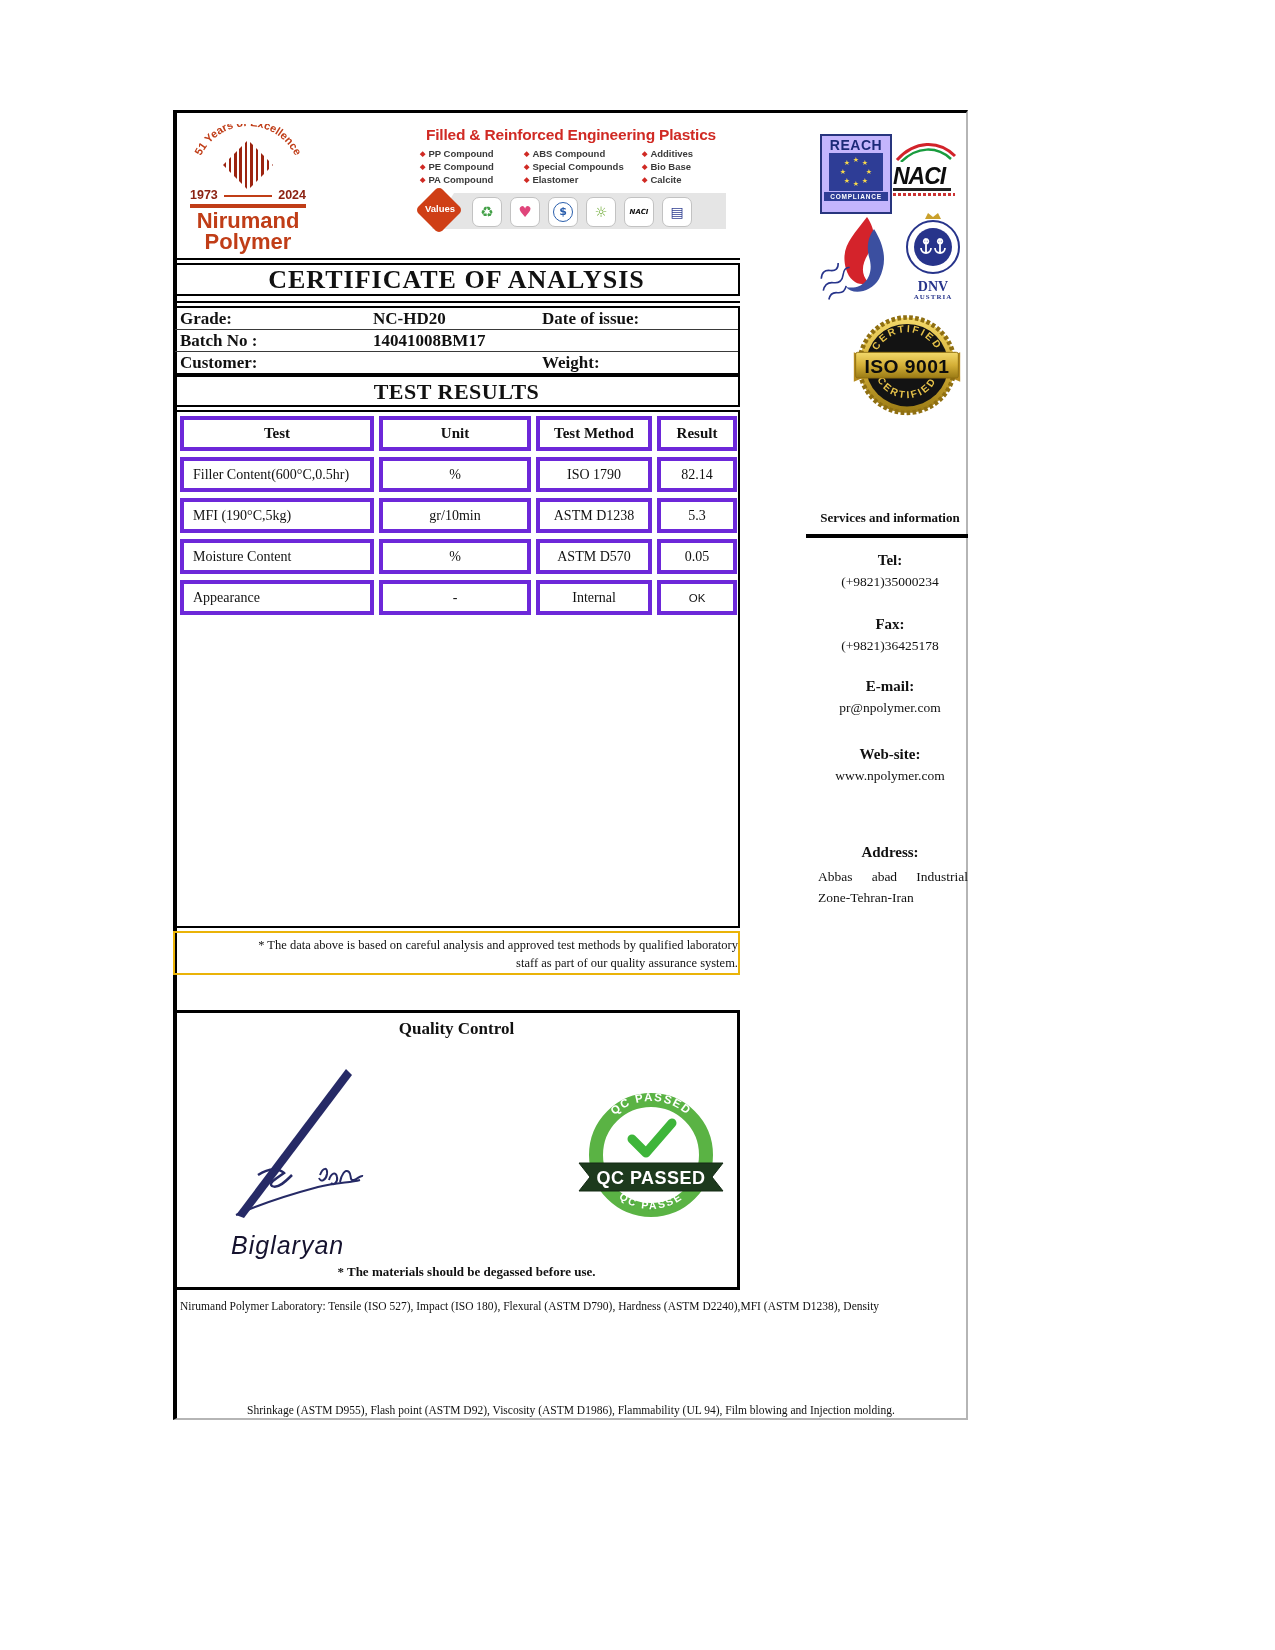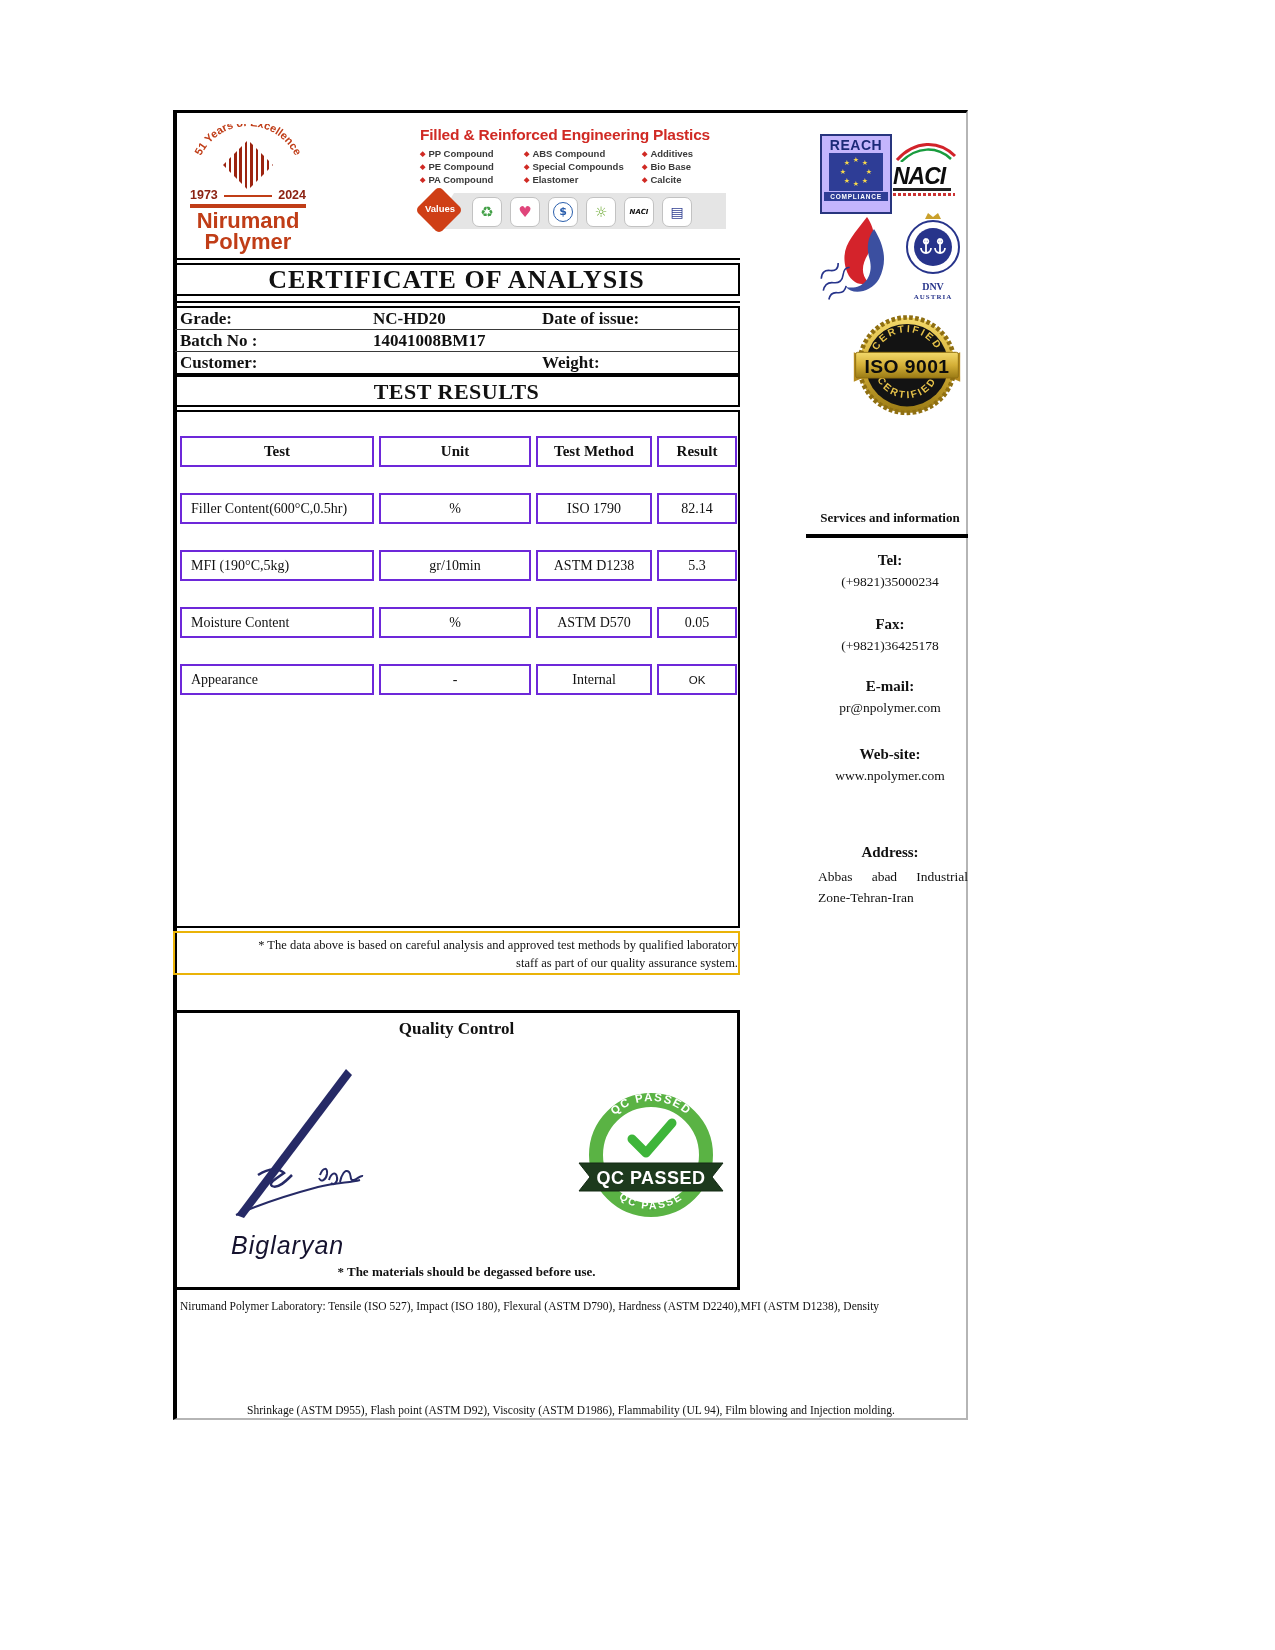--- a/index.html
+++ b/index.html
@@ -16,21 +16,21 @@
     clip-path:polygon(50% 0,100% 50%,50% 100%,0 50%);
     background:repeating-linear-gradient(to right,#9c2410 0 2.5px,#fff 2.5px 5.5px);}
   .logo-years{position:absolute;left:0;top:64px;width:116px;display:flex;justify-content:space-between;
     font-family:"Liberation Sans",sans-serif;font-weight:bold;font-size:12.5px;color:#8c2212;}
   .logo-years::after{content:"";position:absolute;left:34px;right:34px;top:7px;height:2px;background:#c03d17;}
   .logo-rule{position:absolute;left:0;top:80px;width:116px;height:4px;background:#c03d17;}
   .logo-name{position:absolute;left:0;top:86px;width:116px;text-align:center;
     font-family:"Liberation Sans",sans-serif;font-weight:bold;font-size:22px;line-height:21px;color:#c03d17;}
   
   .banner{left:420px;top:126px;width:296px;height:116px;font-family:"Liberation Sans",sans-serif;}
-  .banner-title{font-weight:bold;font-size:15.5px;color:#d02a24;letter-spacing:-0.2px;}
+  .banner-title{font-weight:bold;font-size:15.5px;color:#d02a24;letter-spacing:-0.2px;text-align:right;}
   .banner-cols{display:flex;margin-top:4px;}
   .bcol{display:flex;flex-direction:column;gap:2px;}
   .bcol1{width:104px;} .bcol2{width:118px;} .bcol3{width:74px;}
   .b-item{font-weight:bold;font-size:9.5px;color:#3a3a3a;white-space:nowrap;}
   .b-bullet{color:#d02a24;font-size:7px;margin-right:3px;vertical-align:1px;}
   .values-row{position:relative;height:44px;margin-top:5px;}
   .values-strip{position:absolute;left:12px;top:3px;right:-10px;height:36px;background:#e5e5e5;
     clip-path:polygon(0 100%,22px 0,100% 0,100% 100%);}
   .values-diamond{position:absolute;left:2px;top:3px;width:34px;height:34px;background:#cf3f16;
     transform:rotate(45deg);border-radius:5px;}
@@ -53,41 +53,41 @@
   .reach-bar{width:64px;margin:1px 0 2px 0;background:#2e3d96;color:#fff;text-align:center;
     font-family:"Liberation Sans",sans-serif;font-weight:bold;font-size:6.5px;letter-spacing:0.8px;padding:1px 0;}
   .naci{left:893px;top:138px;width:68px;height:76px;}
   .naci-text{font-family:"Liberation Sans",sans-serif;font-weight:bold;font-style:italic;
     font-size:23px;letter-spacing:-1px;color:#0d0d0d;line-height:20px;}
   .naci-bar1{width:58px;height:3px;background:#222;margin-top:2px;}
   .naci-bar2{width:62px;height:3px;margin-top:2px;
     background:repeating-linear-gradient(to right,#c33 0 3px,#fff 3px 5px);}
   .flame{left:812px;top:213px;width:94px;height:88px;}
   .dnv{left:901px;top:211px;width:64px;height:92px;text-align:center;}
-  .dnv-text{font-family:"Liberation Serif",serif;font-weight:bold;font-size:10px;color:#27348b;line-height:12px;}
+  .dnv-text{font-family:"Liberation Serif",serif;font-weight:bold;font-size:14px;color:#27348b;line-height:12px;}
   .dnv-sub{font-size:7px;letter-spacing:1px;color:#27348b;font-weight:bold;}
   
   .hline{background:#000;height:2px;}
   .rule-a{left:173px;top:258px;width:567px;}
   .cert-title{left:173px;top:263px;width:567px;height:33px;border:2px solid #000;
     text-align:center;font-weight:bold;font-size:26px;line-height:30px;letter-spacing:1px;}
   .rule-b{left:173px;top:301px;width:567px;}
   .info-box{left:173px;top:306px;width:567px;height:69px;border:2px solid #000;}
   .info-row{display:grid;grid-template-columns:198px 164px 1fr;align-items:center;height:21px;
     font-size:17px;}
   .info-row.sep{border-bottom:1px solid #3a3a3a;}
   .info-label{padding-left:5px;font-weight:bold;}
   .info-value{font-weight:bold;}
   .results-band{left:173px;top:375px;width:567px;height:32px;border:2px solid #000;
     text-align:center;font-weight:bold;font-size:22px;line-height:29px;letter-spacing:0.5px;}
   .table-zone{left:173px;top:410px;width:567px;height:518px;border:2px solid #000;}
   .tbl{position:absolute;left:5px;top:4px;display:grid;
     grid-template-columns:194px 152px 116px 80px;gap:6px 5px;}
-  .cell{border:2px solid #6d28d9;height:27px;display:flex;align-items:center;justify-content:center;
-    font-size:14px;margin-top:20px;}
+  .cell{border:4px solid #6d28d9;height:27px;display:flex;align-items:center;justify-content:center;
+    font-size:14px;}
   .cell.hd{font-weight:bold;font-size:15px;}
   .cell.tname{justify-content:flex-start;padding-left:9px;}
   .cell.ok{font-family:"Liberation Sans",sans-serif;font-size:11.5px;}
   .footnote-box{left:173px;top:931px;width:567px;height:44px;border:2px solid #eab308;
     text-align:right;font-size:12.5px;line-height:18px;padding-top:3px;}
   .qc-box{left:173px;top:1010px;width:567px;height:280px;border:3px solid #000;}
   .qc-title{position:absolute;left:0;top:6px;width:100%;text-align:center;
     font-weight:bold;font-size:17px;}
   .signature{position:absolute;left:52px;top:42px;}
   .signatory{position:absolute;left:55px;top:218px;font-family:Liberation Sans, sans-serif;

